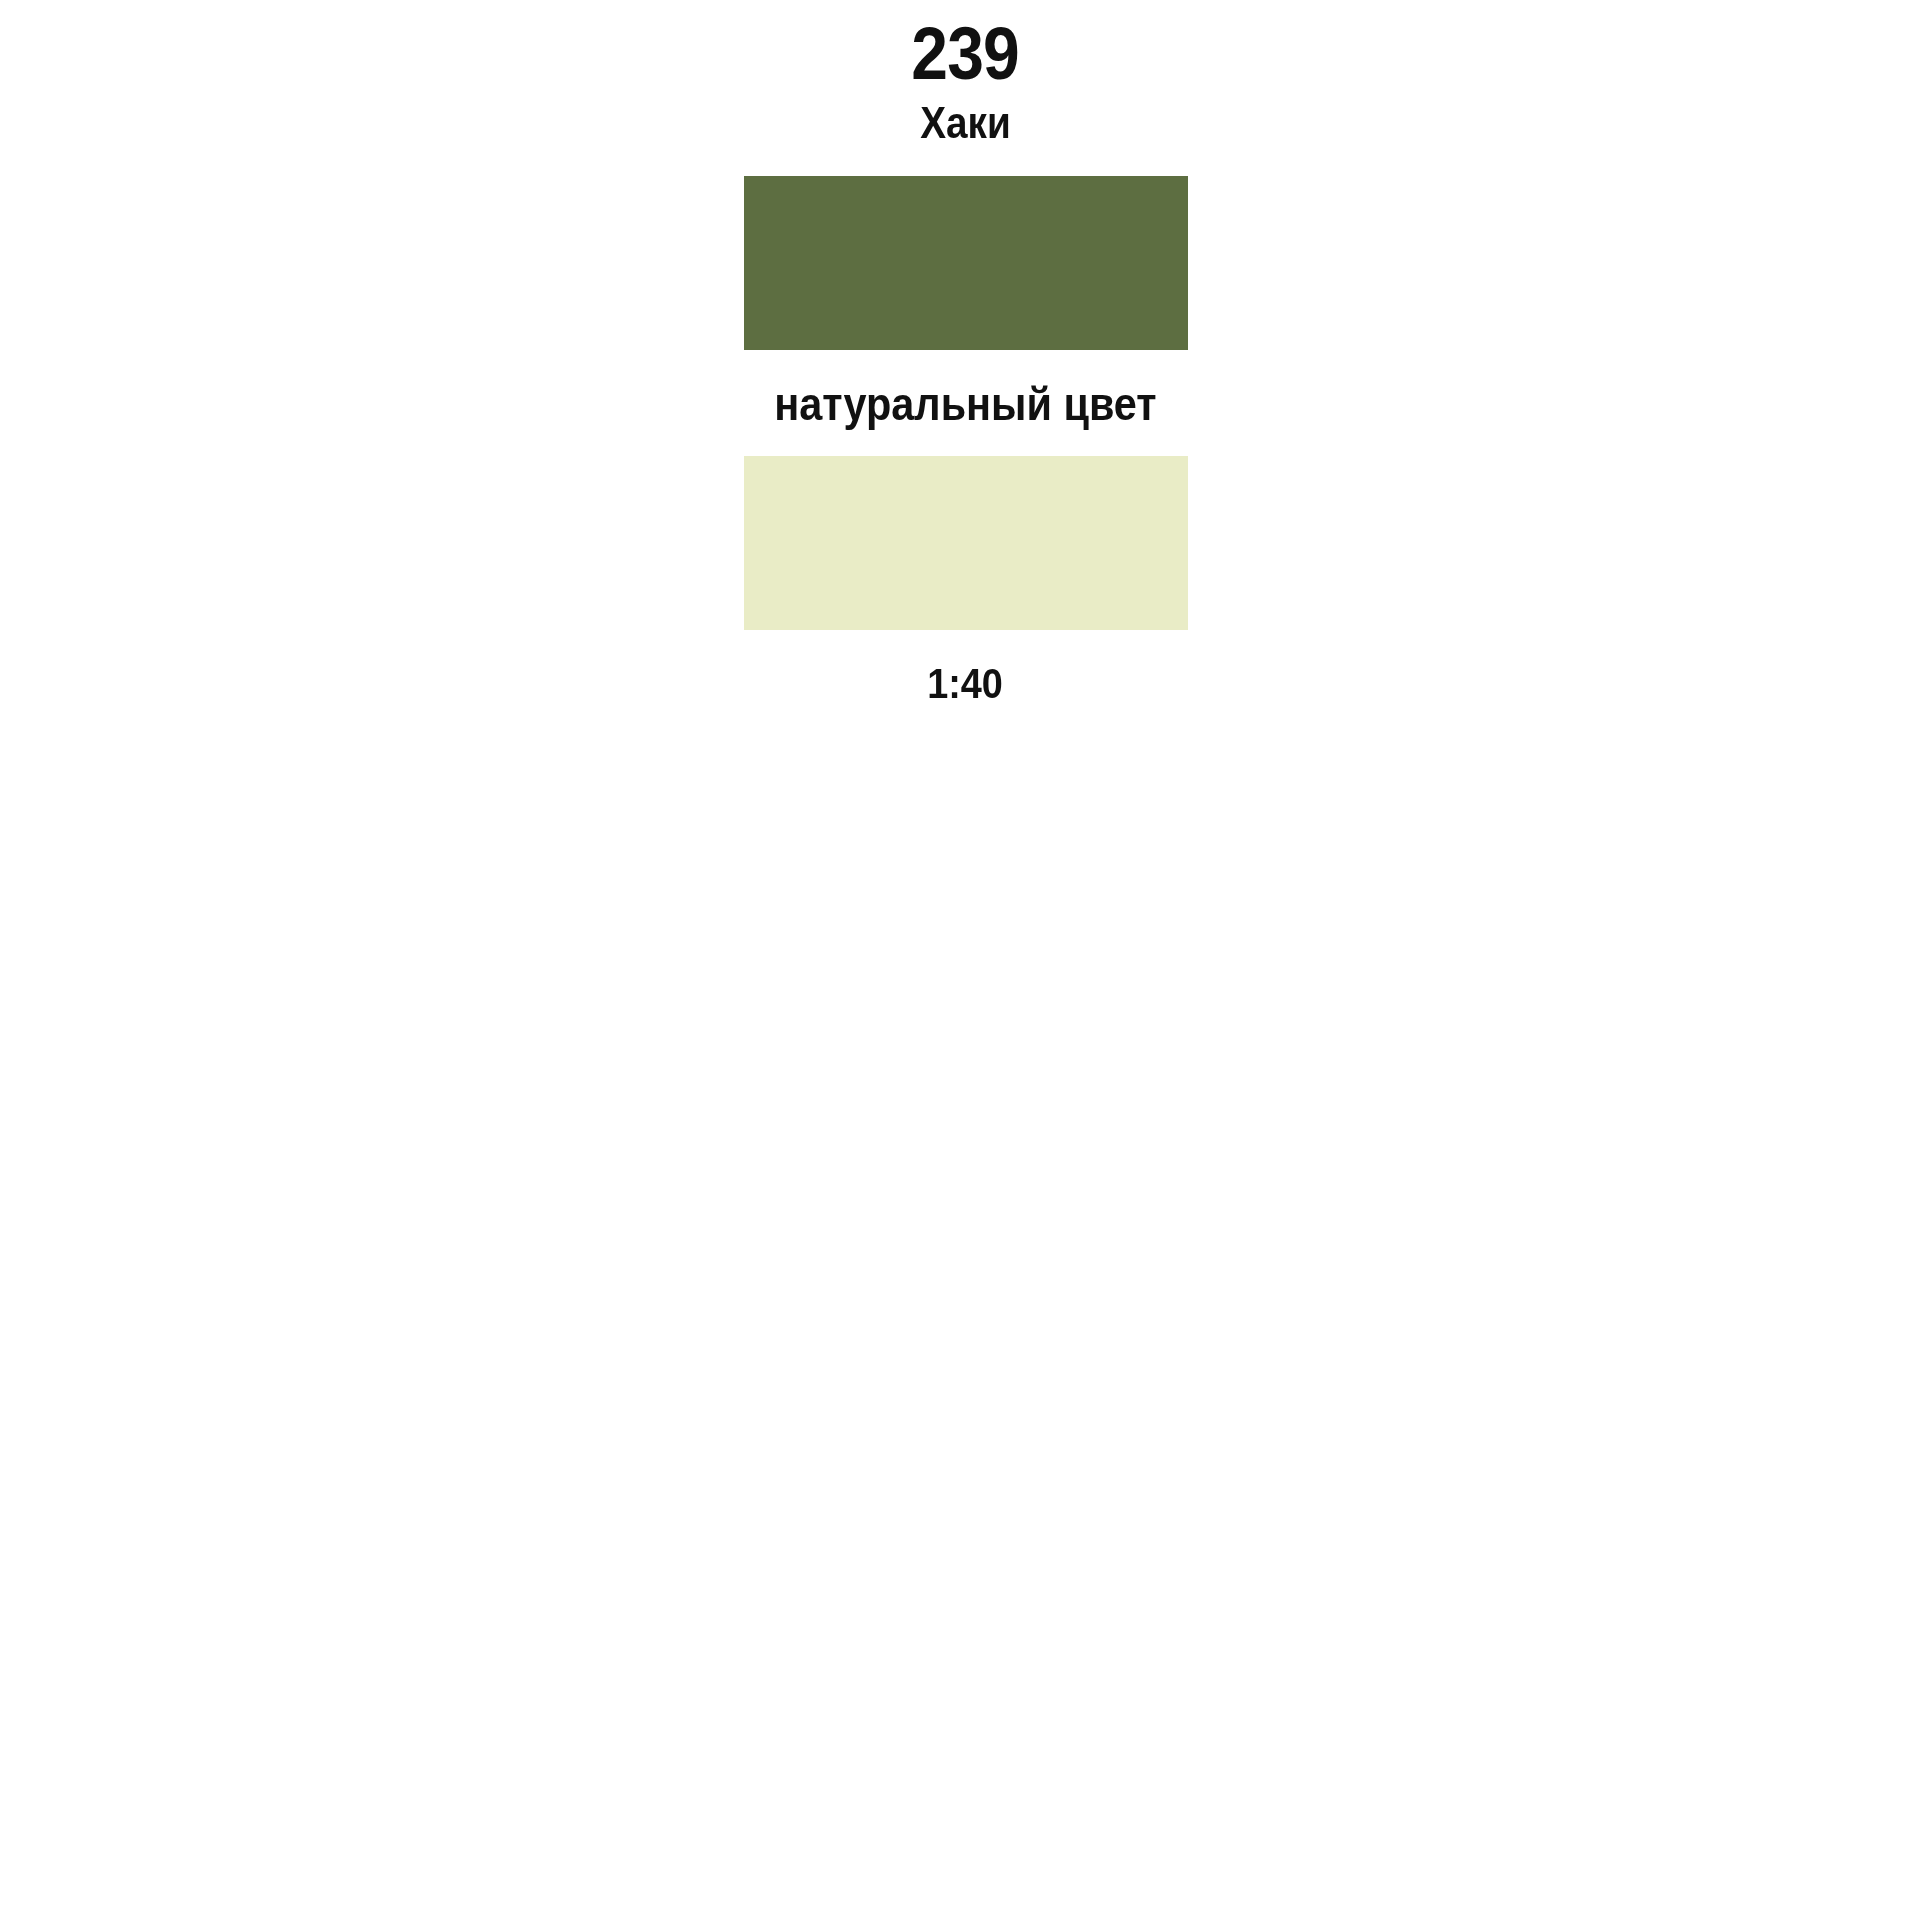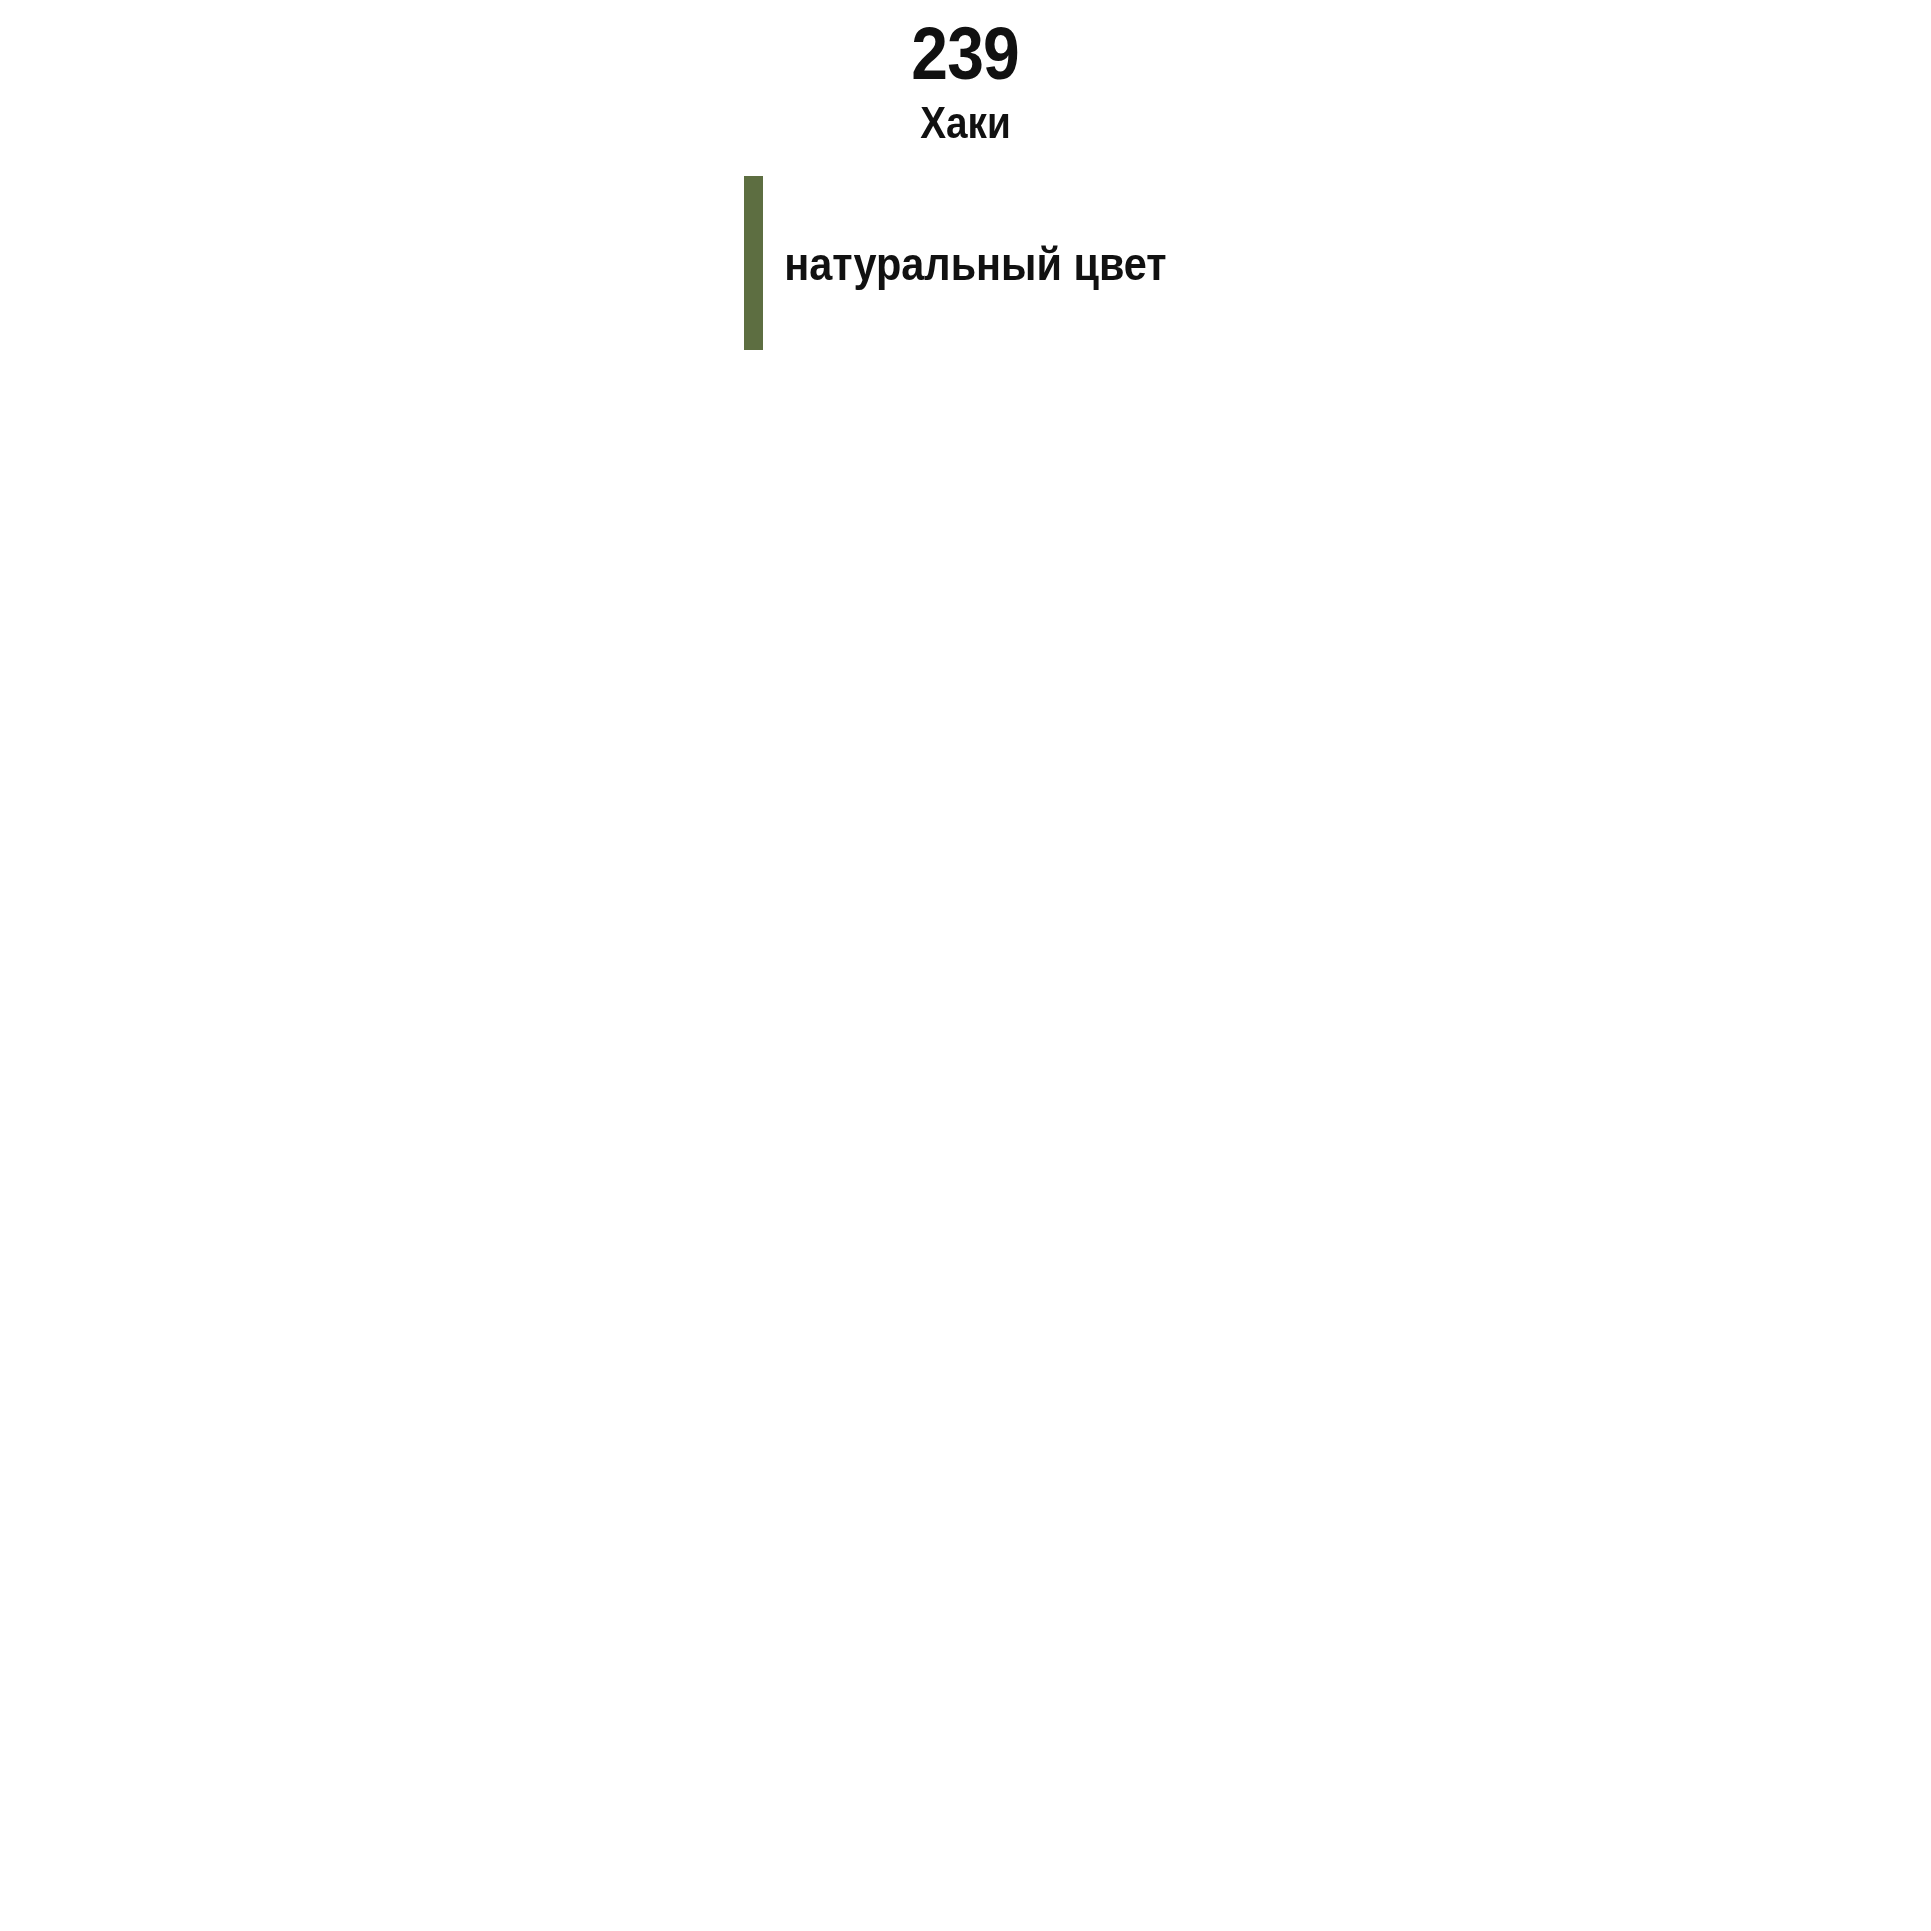--- a/index.html
+++ b/index.html
@@ -59,21 +59,21 @@
   .swatch-stack {
     width: 444px;
     display: flex;
     flex-direction: column;
     align-items: center;
     margin-top: 29px;
   }
   .swatch-group {
     width: 444px;
     display: flex;
-    flex-direction: row;
+    flex-direction: column;
     align-items: center;
   }
   .swatch-chip {
     width: 444px;
     height: 174px;
     display: block;
   }
   .swatch-label {
     font-size: 42px;
     font-weight: bold;
@@ -106,16 +106,20 @@
 
     <div class="swatch-group">
       <div class="swatch-chip" style="background: rgb(93, 110, 65);"></div>
       <div class="swatch-label natural">натуральный цвет</div>
     </div>
 
 
 
 
 
+    <div class="swatch-group">
+      <div class="swatch-chip" style="background: rgb(233, 236, 198);"></div>
+      <div class="swatch-label">1:40</div>
+    </div>
 
   </div>
 </div>
 
 
 </body></html>

